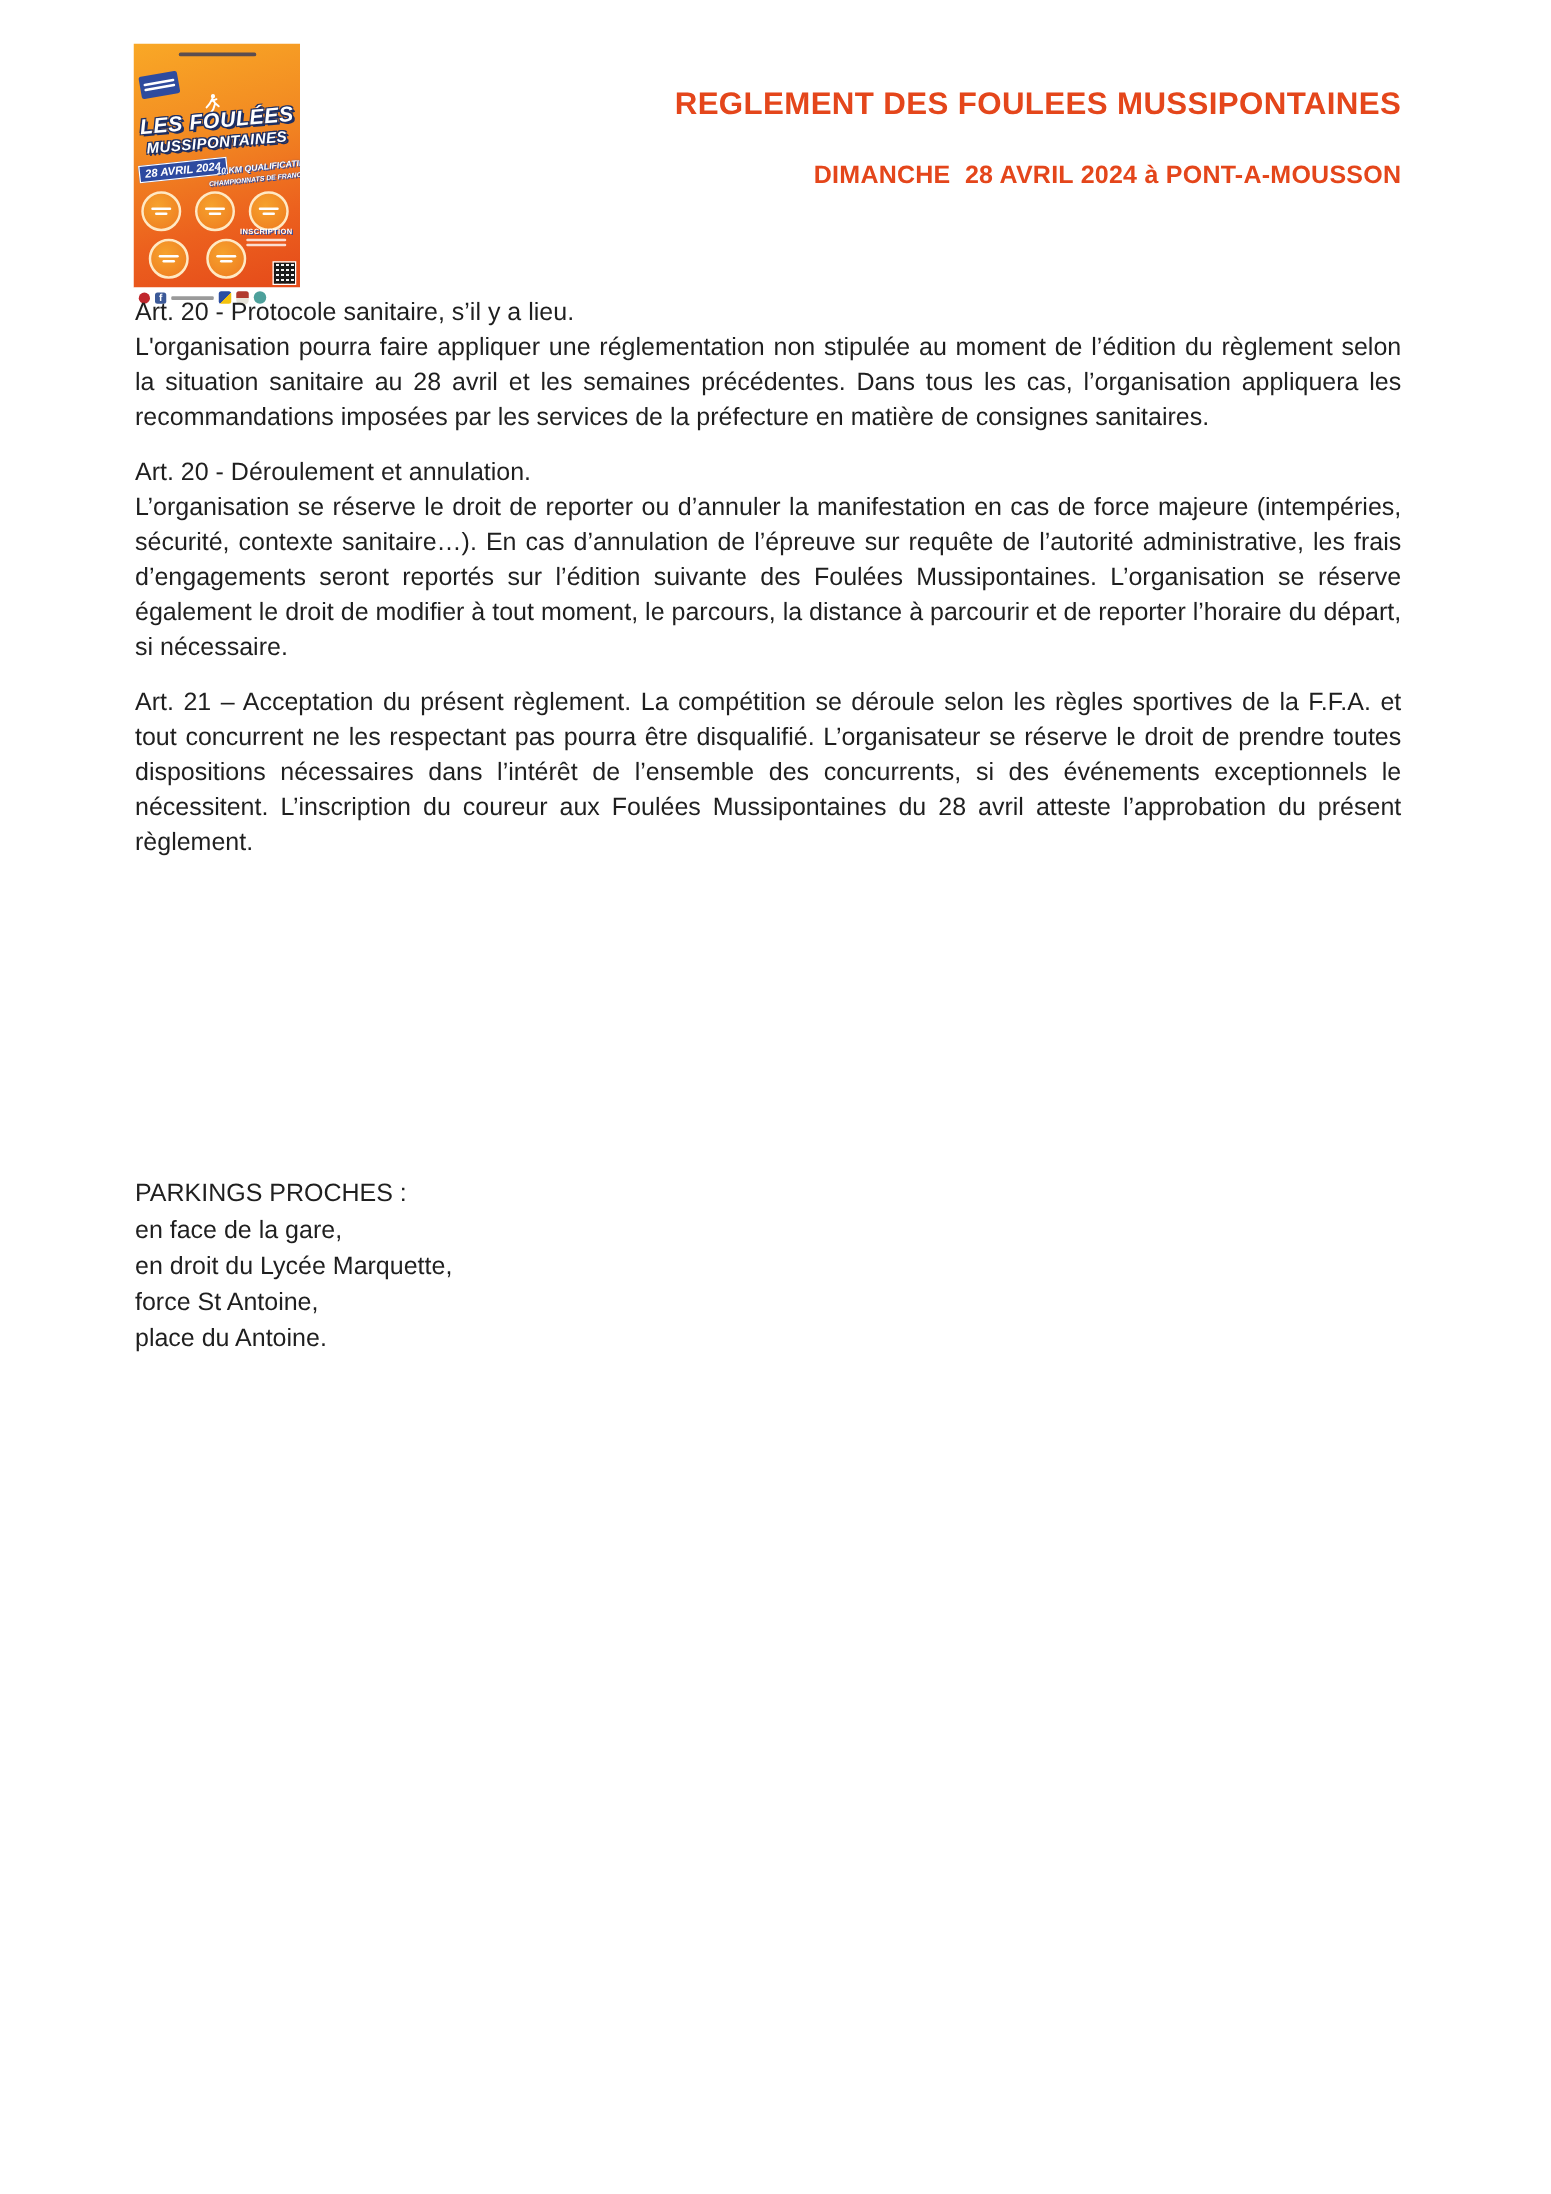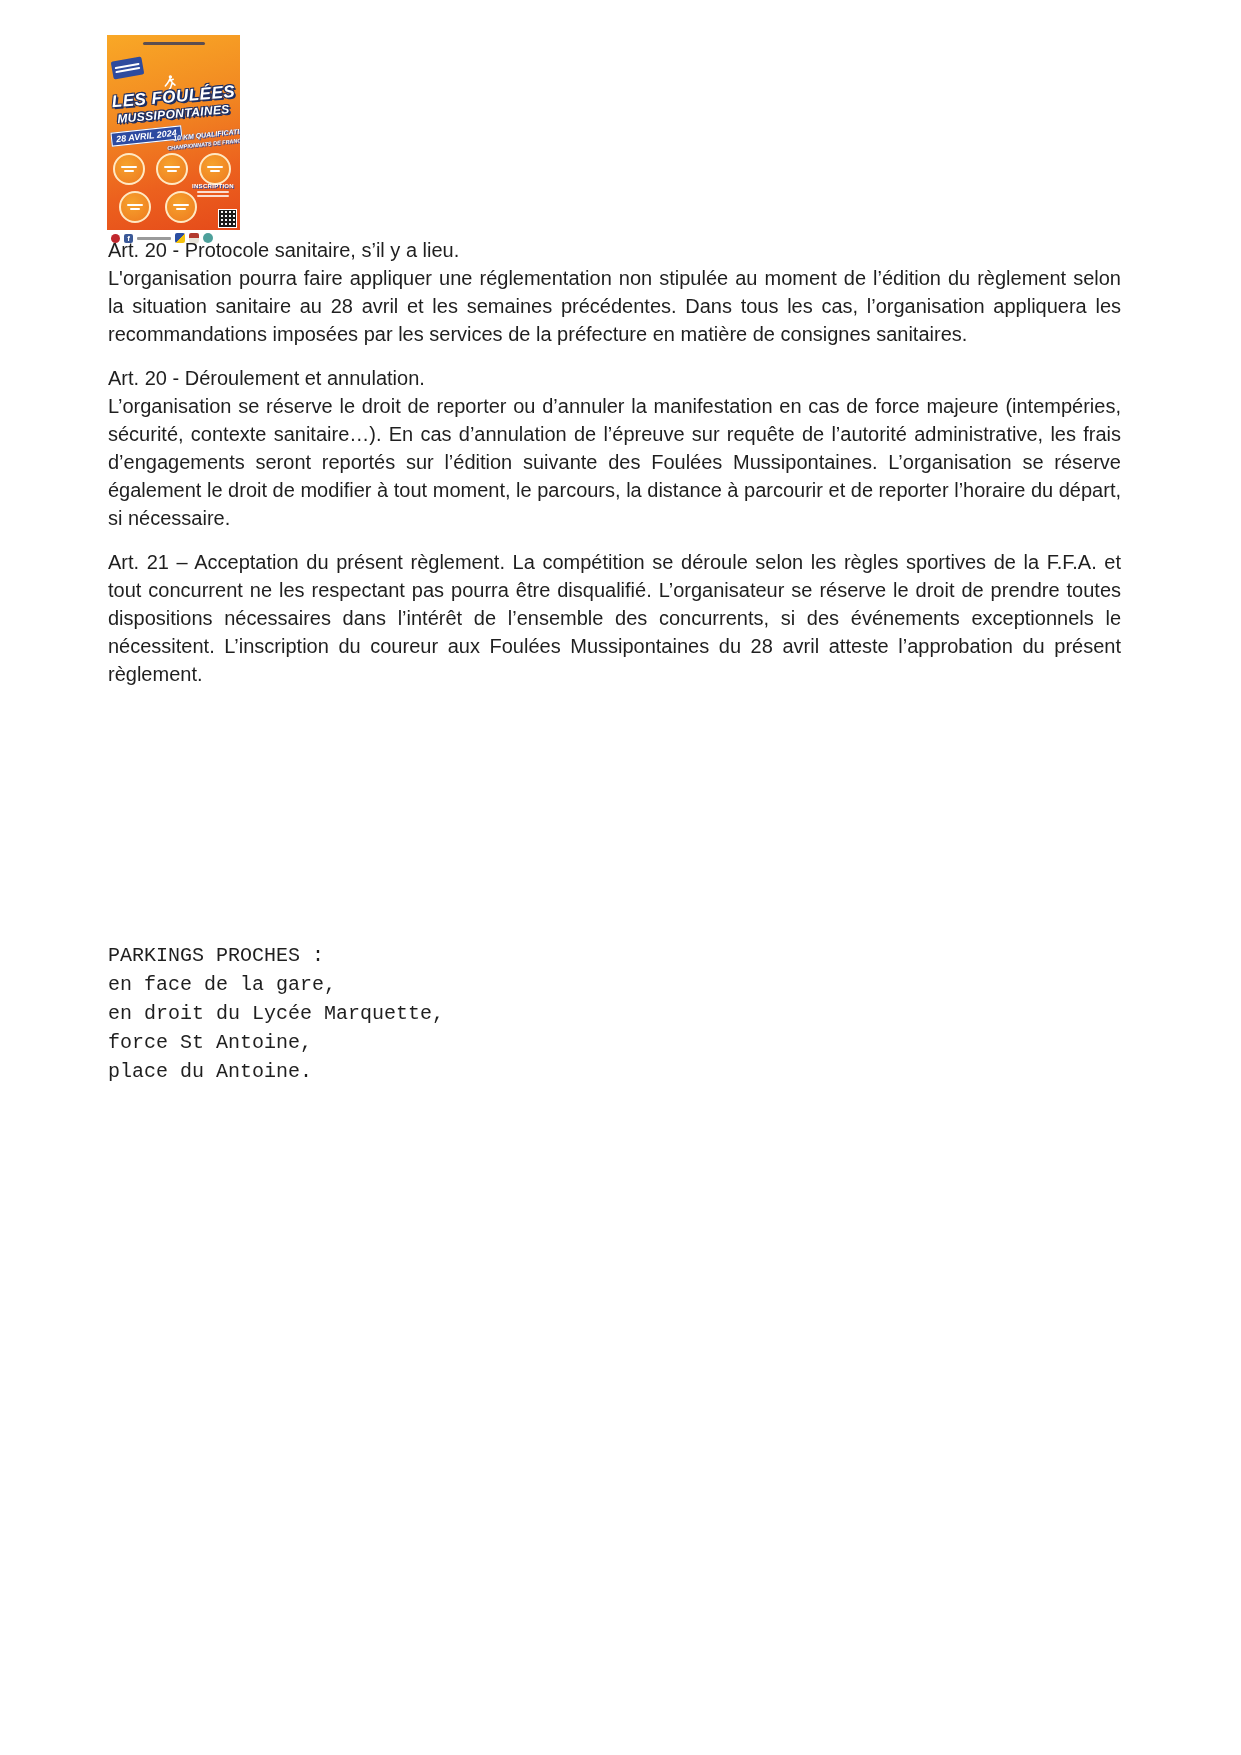--- a/index.html
+++ b/index.html
@@ -75,21 +75,21 @@
   .doc-header { position:absolute; left:250px; right:120px; top:70px; text-align:right; }
   .doc-title { font-size:25px; font-weight:bold; letter-spacing:.3px; line-height:26px; }
   .doc-subtitle { font-size:20px; font-weight:bold; letter-spacing:.2px; margin-top:33px; }
 
   
   .content { position:absolute; left:108px; top:236px; width:1013px;
     font-size:20px; line-height:28px; text-align:justify; }
   .content section + section { margin-top:16px; }
   .art-heading { text-align:left; }
 
-  .parkings { position:absolute; left:108px; top:941px; font-size:20px; line-height:29px;font-family:Liberation Mono, monospace; }
+  .parkings { position:absolute; left:108px; top:941px; font-size:20px; line-height:29px; }
 </style>
 </head>
 <body>
 
 <div class="page">
 
   <div class="poster">
     <div class="poster-art">
       <span class="p-topline"></span>
       <span class="p-infos">
@@ -138,20 +138,24 @@
     <div class="p-strip">
       <span class="s-red"></span>
       <span class="s-fb">f</span>
       <span class="s-text"></span>
       <span class="s-logo1"></span>
       <span class="s-logo2"></span>
       <span class="s-logo3"></span>
     </div>
   </div>
 
+  <div class="doc-header">
+    <div class="doc-title" style="color:#E4461B">REGLEMENT DES FOULEES MUSSIPONTAINES</div>
+    <div class="doc-subtitle" style="color:#E4461B">DIMANCHE&nbsp; 28 AVRIL 2024 à PONT-A-MOUSSON</div>
+  </div>
 
   <div class="content">
     <section>
       <p class="art-heading">Art. 20 - Protocole sanitaire, s’il y a lieu.</p>
       <p class="art-body">L'organisation pourra faire appliquer une réglementation non stipulée au moment de l’édition du règlement selon la situation sanitaire au 28 avril et les semaines précédentes. Dans tous les cas, l’organisation appliquera les recommandations imposées par les services de la préfecture en matière de consignes sanitaires.</p>
     </section>
     <section>
       <p class="art-heading">Art. 20 - Déroulement et annulation.</p>
       <p class="art-body">L’organisation se réserve le droit de reporter ou d’annuler la manifestation en cas de force majeure (intempéries, sécurité, contexte sanitaire…). En cas d’annulation de l’épreuve sur requête de l’autorité administrative, les frais d’engagements seront reportés sur l’édition suivante des Foulées Mussipontaines. L’organisation se réserve également le droit de modifier à tout moment, le parcours, la distance à parcourir et de reporter l’horaire du départ, si nécessaire.</p>
     </section>

